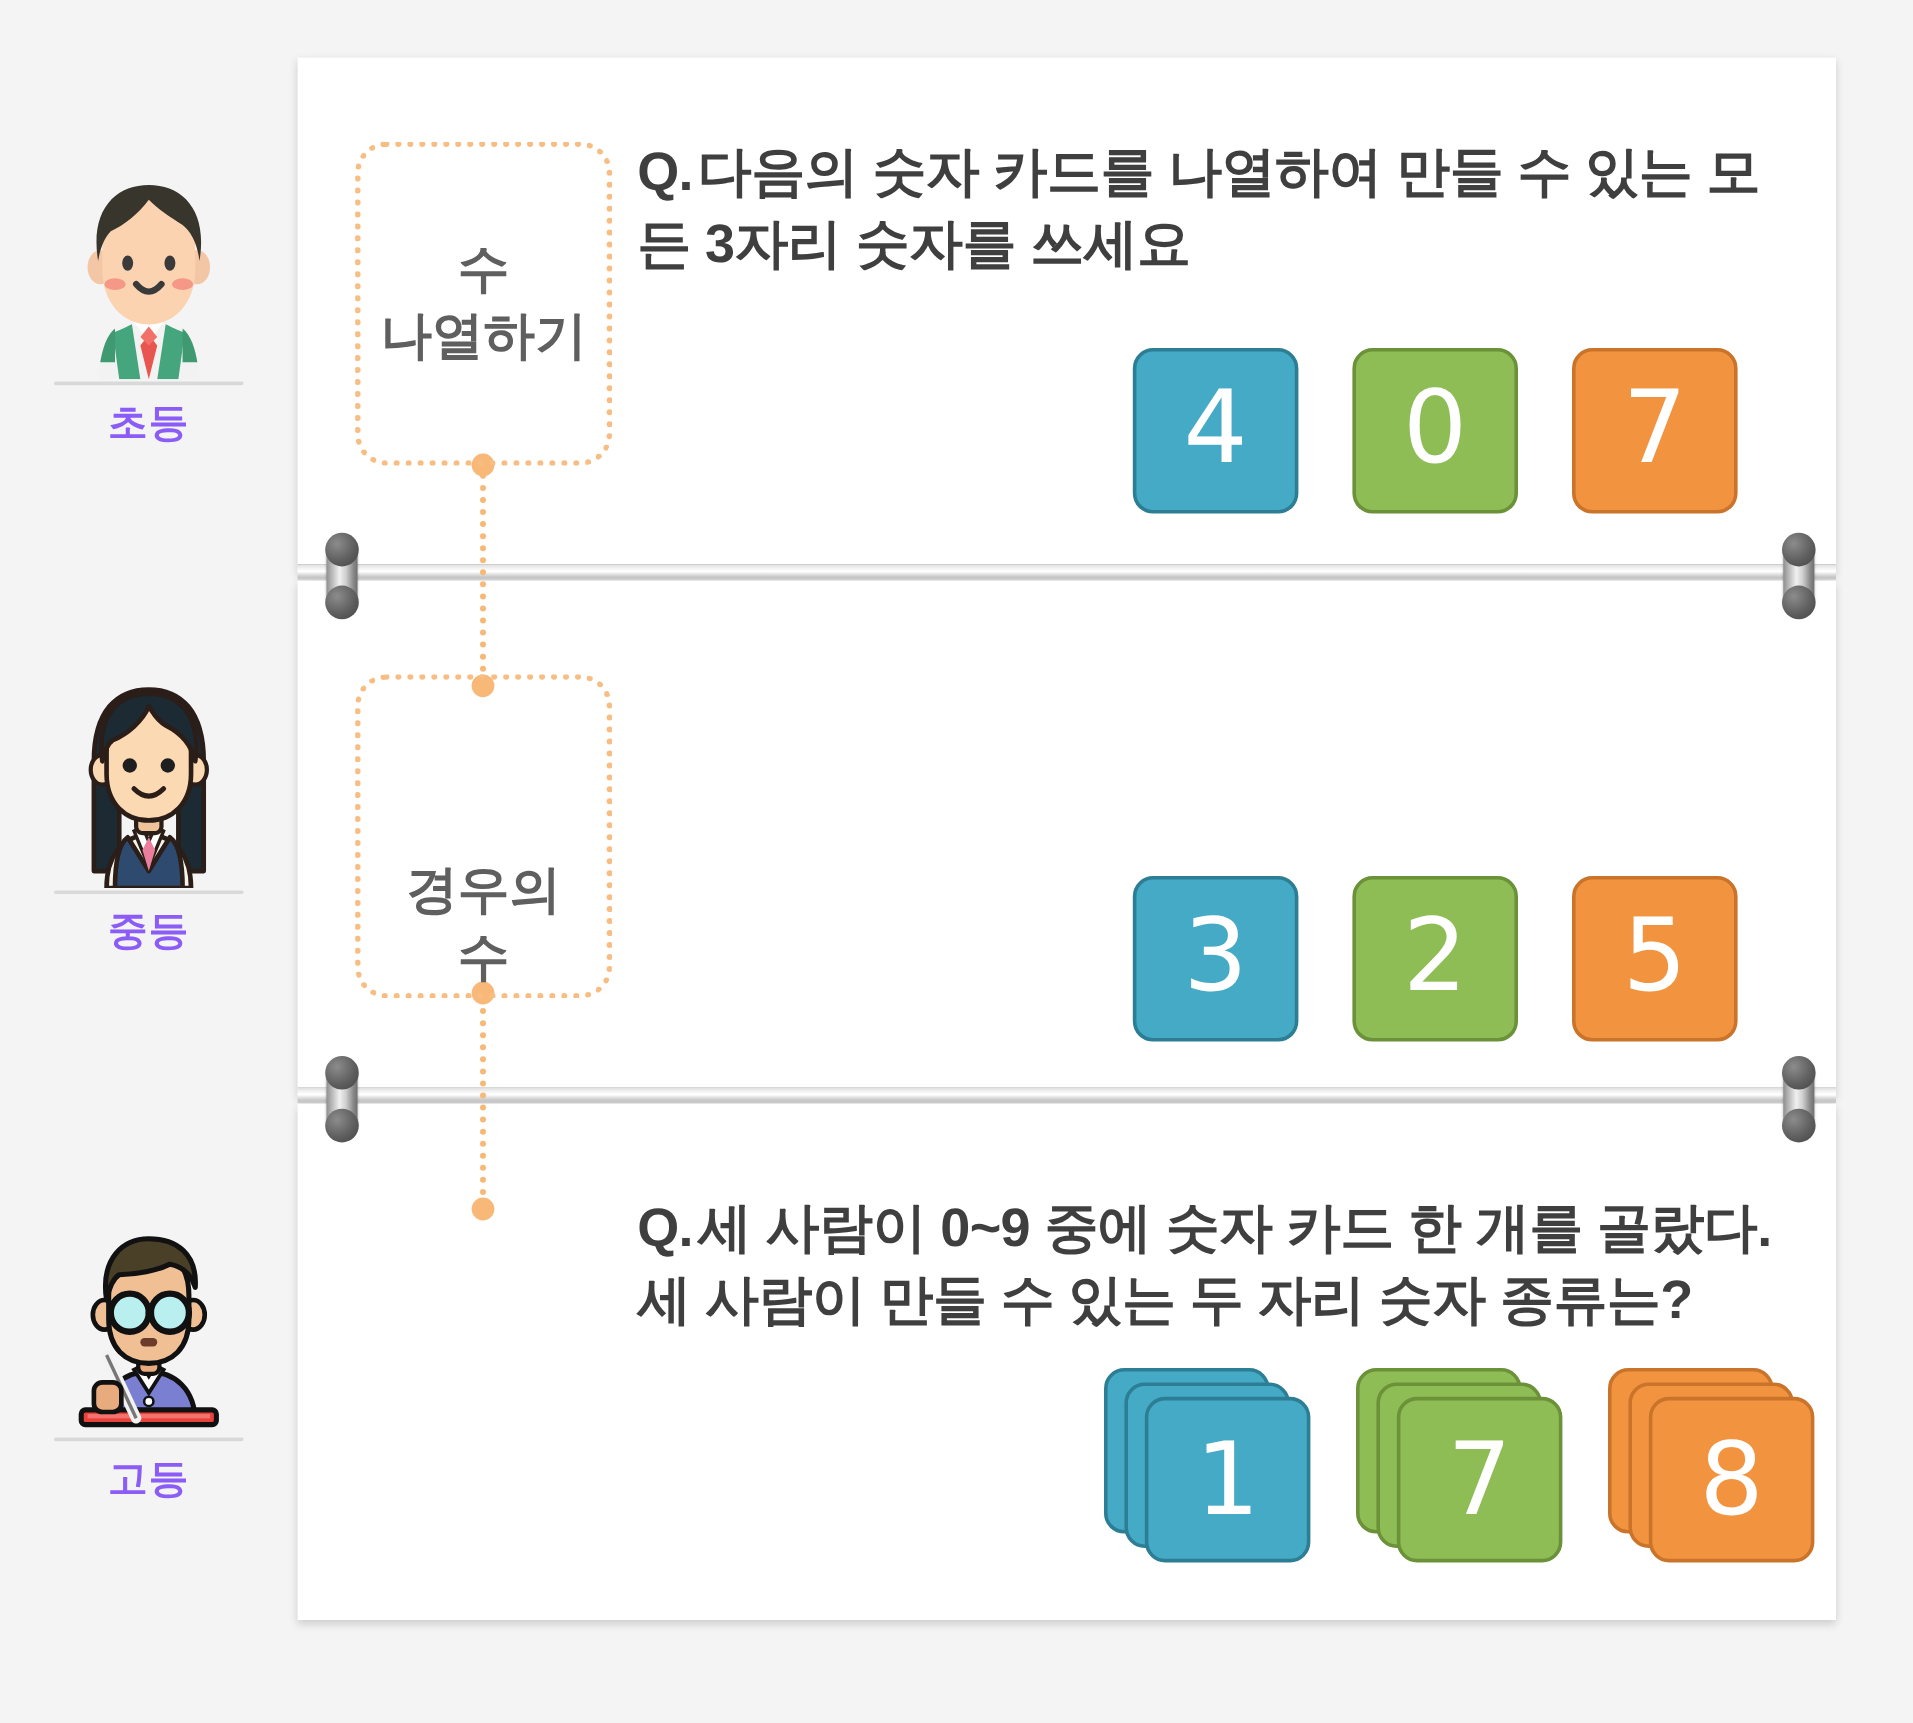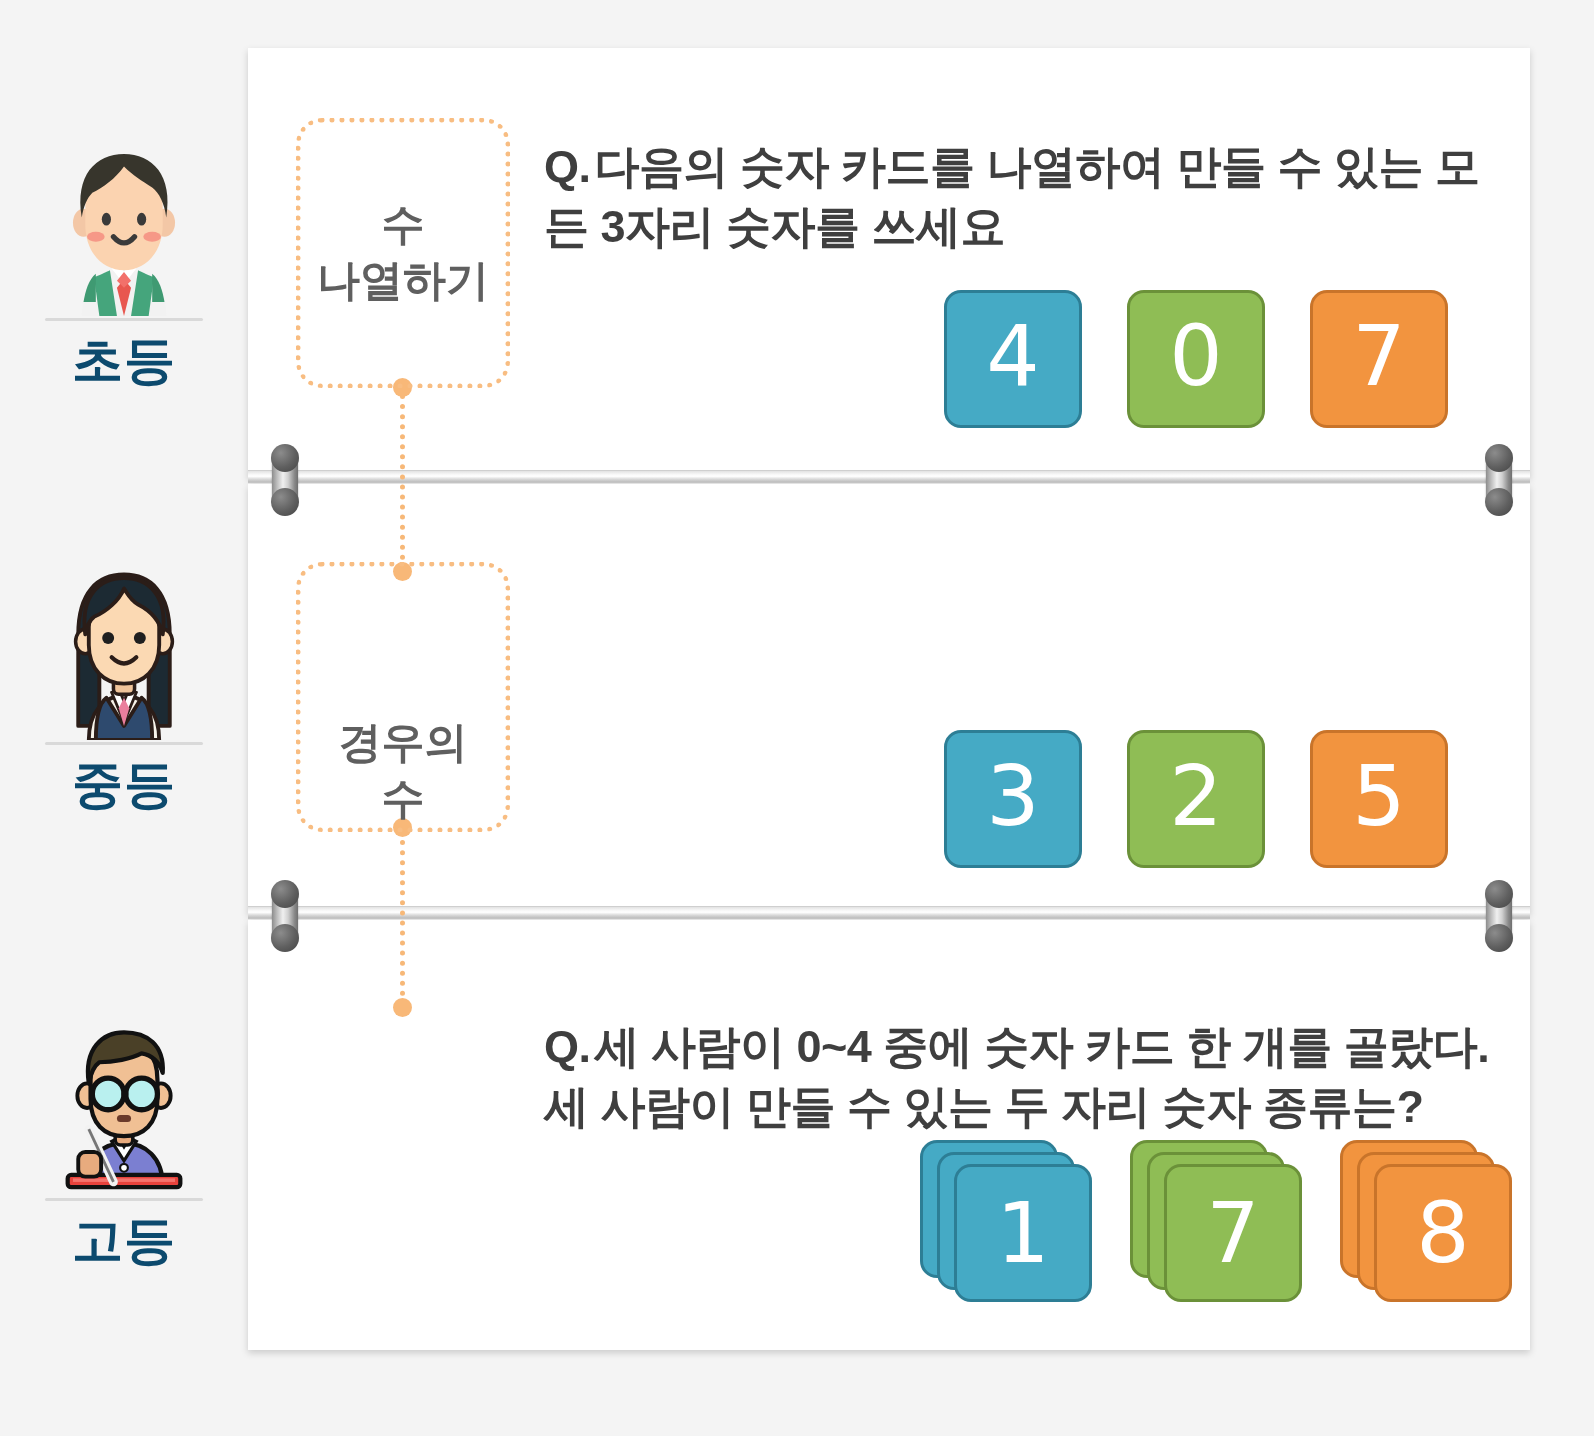--- a/index.html
+++ b/index.html
@@ -25,23 +25,23 @@
   .avatar-art {
     position: relative;
     width: 176px; height: 176px;
   }
   .avatar-rule {
     width: 158px; height: 3px; background: #d9d9d9;
     margin-top: 2px; border-radius: 2px;
   }
   .avatar-label {
     margin-top: 14px;
-    font-size: 51px;
+    font-size: 33px;
     font-weight: 700;
-    color: #0c4a6e;
+    color: #8b5cf6;
     letter-spacing: 1px;
     line-height: 1;
   }
 
   
   .page {
     position: absolute;
     left: 248px; width: 1282px;
     background: #ffffff;
     box-shadow: 0 3px 7px rgba(0,0,0,0.17);
@@ -118,21 +118,21 @@
     font-size: 43px; font-weight: 700;
     color: #5f5f5f;
     line-height: 1.30;
     letter-spacing: 0px;
     white-space: pre-line;
   }
 
   
   .q-wrap {
     position: absolute;
-    left: 544px; width: 950px; margin-top: 24px;
+    left: 531px; width: 950px;
   }
   #q1 { top: 113px; }
   #q2 { top: 553px; }
   #q3 { top: 993px; }
   .q-text {
     font-size: 45px;
     font-weight: 600;
     color: #3f3f3f;
     line-height: 1.33;
     text-indent: 0;
@@ -332,21 +332,21 @@
 수</div>
   </div>
 
   <div class="q-wrap" id="q1">
     <div class="q-text">
       <span class="q-mark">Q.</span><span class="q-body">다음의 숫자 카드를 나열하여 만들 수 있는 모든 3자리 숫자를 쓰세요</span>
     </div>
   </div>
   <div class="q-wrap" id="q3">
     <div class="q-text">
-      <span class="q-mark">Q.</span><span class="q-body">세 사람이 0~4 중에 숫자 카드 한 개를 골랐다. 세 사람이 만들 수 있는 두 자리 숫자 종류는?</span>
+      <span class="q-mark">Q.</span><span class="q-body">세 사람이 0~9 중에 숫자 카드 한 개를 골랐다. 세 사람이 만들 수 있는 두 자리 숫자 종류는?</span>
     </div>
   </div>
 
   <div class="card-row" id="cards1">
     <div class="card blue">
         <span>4</span>
       </div>
     <div class="card green">
         <span>0</span>
       </div>

